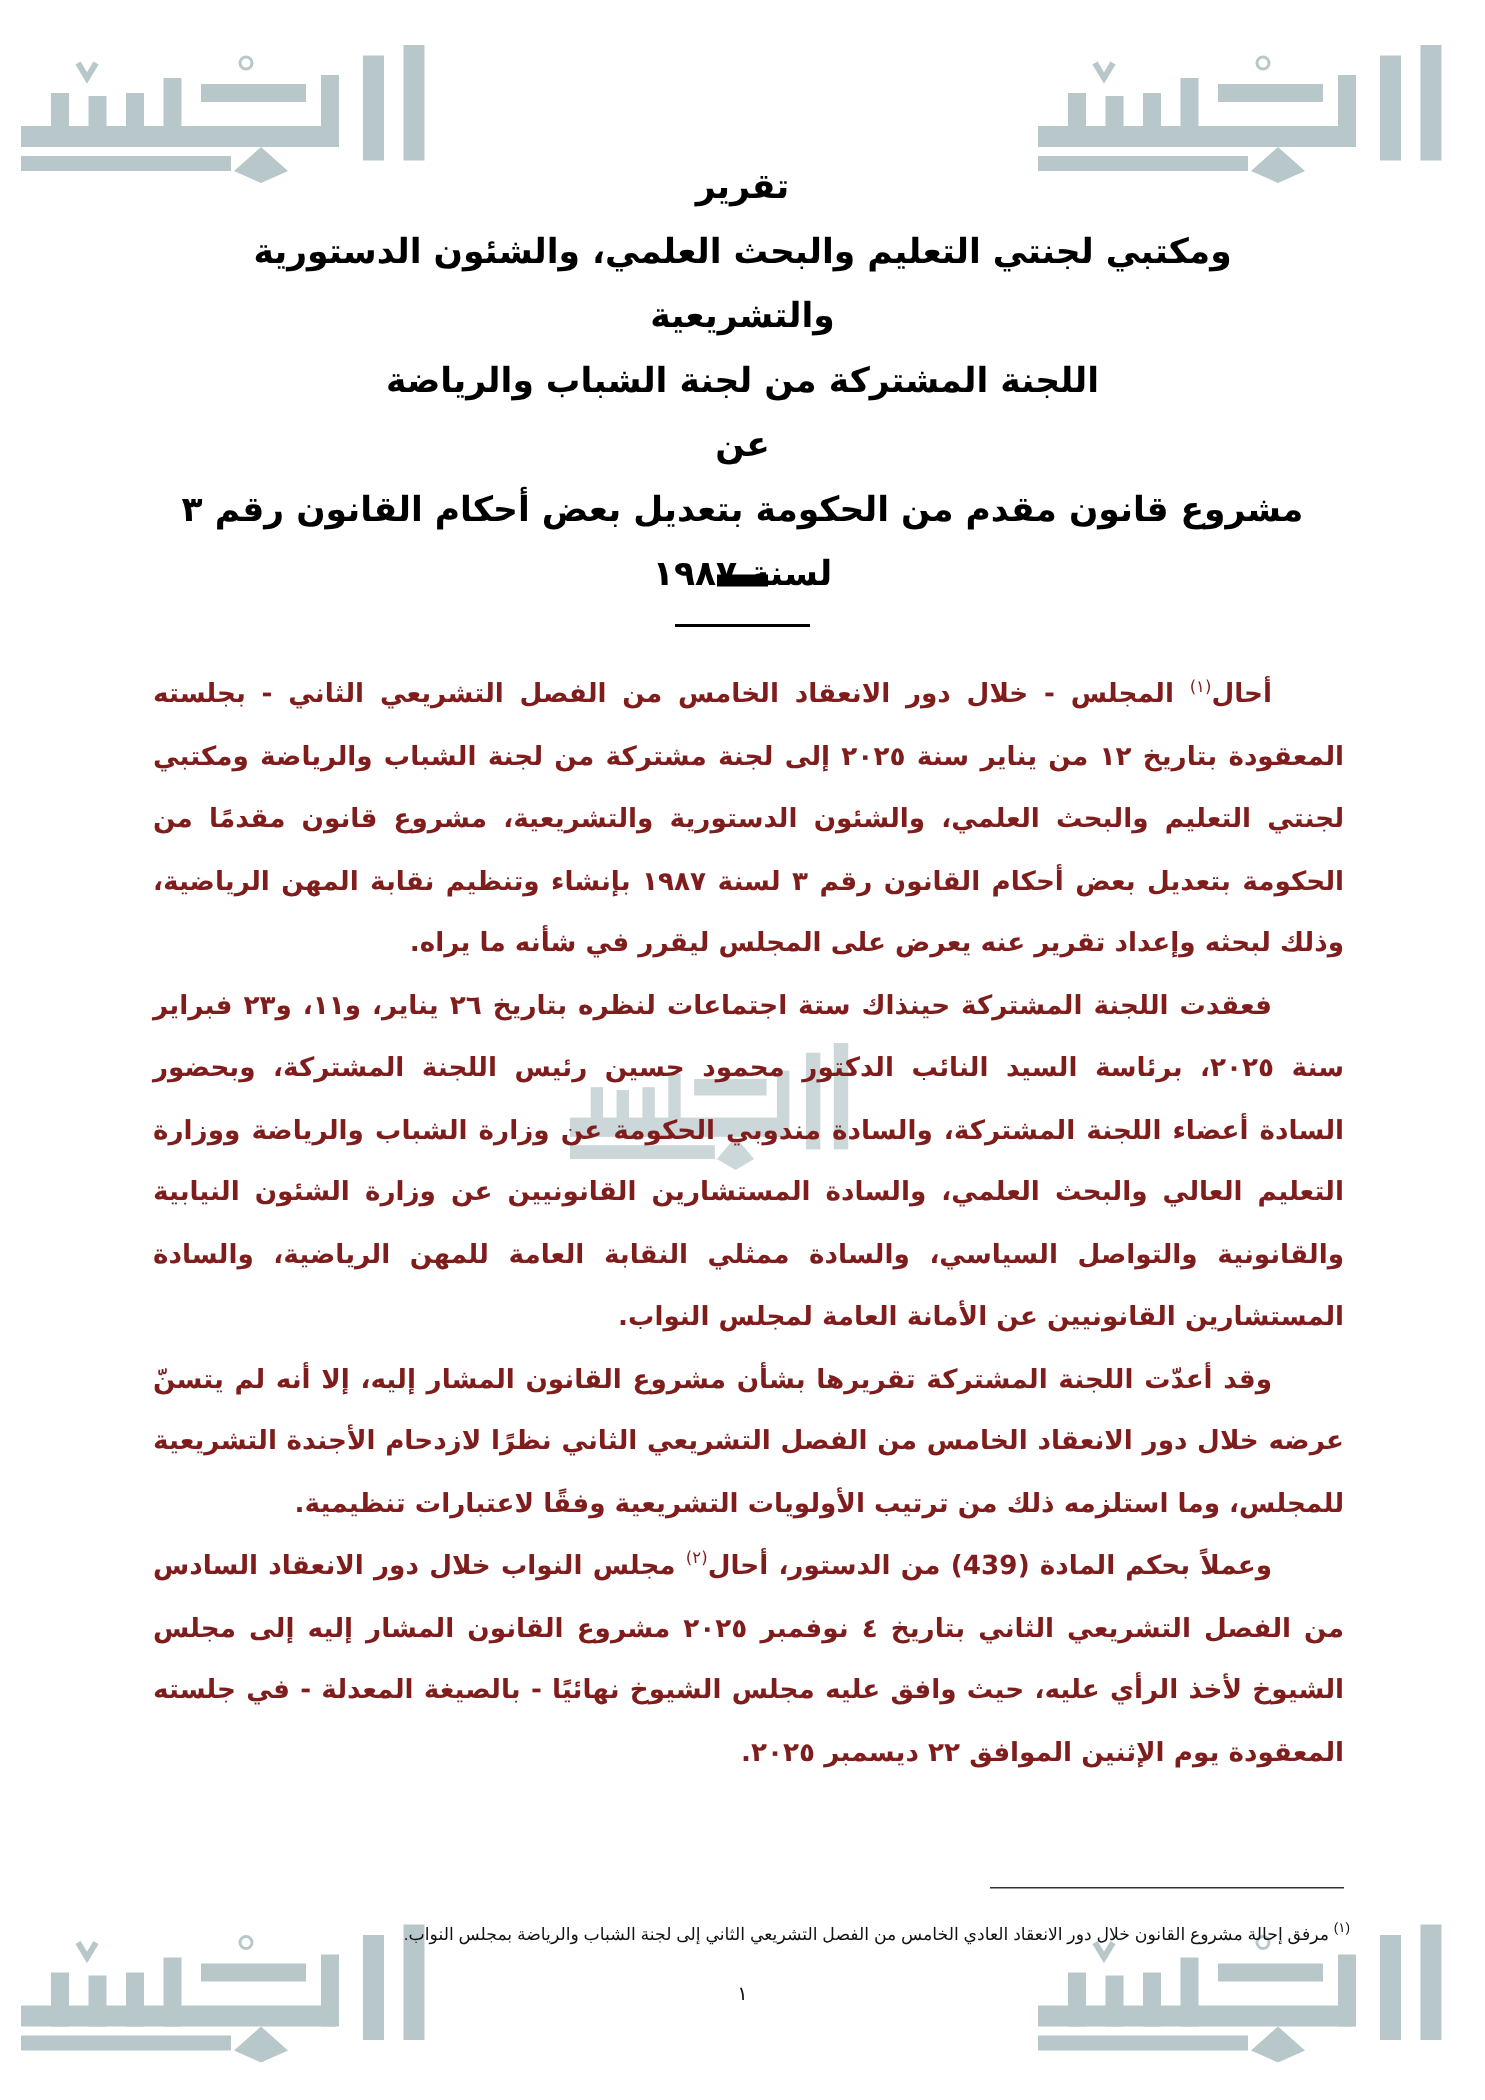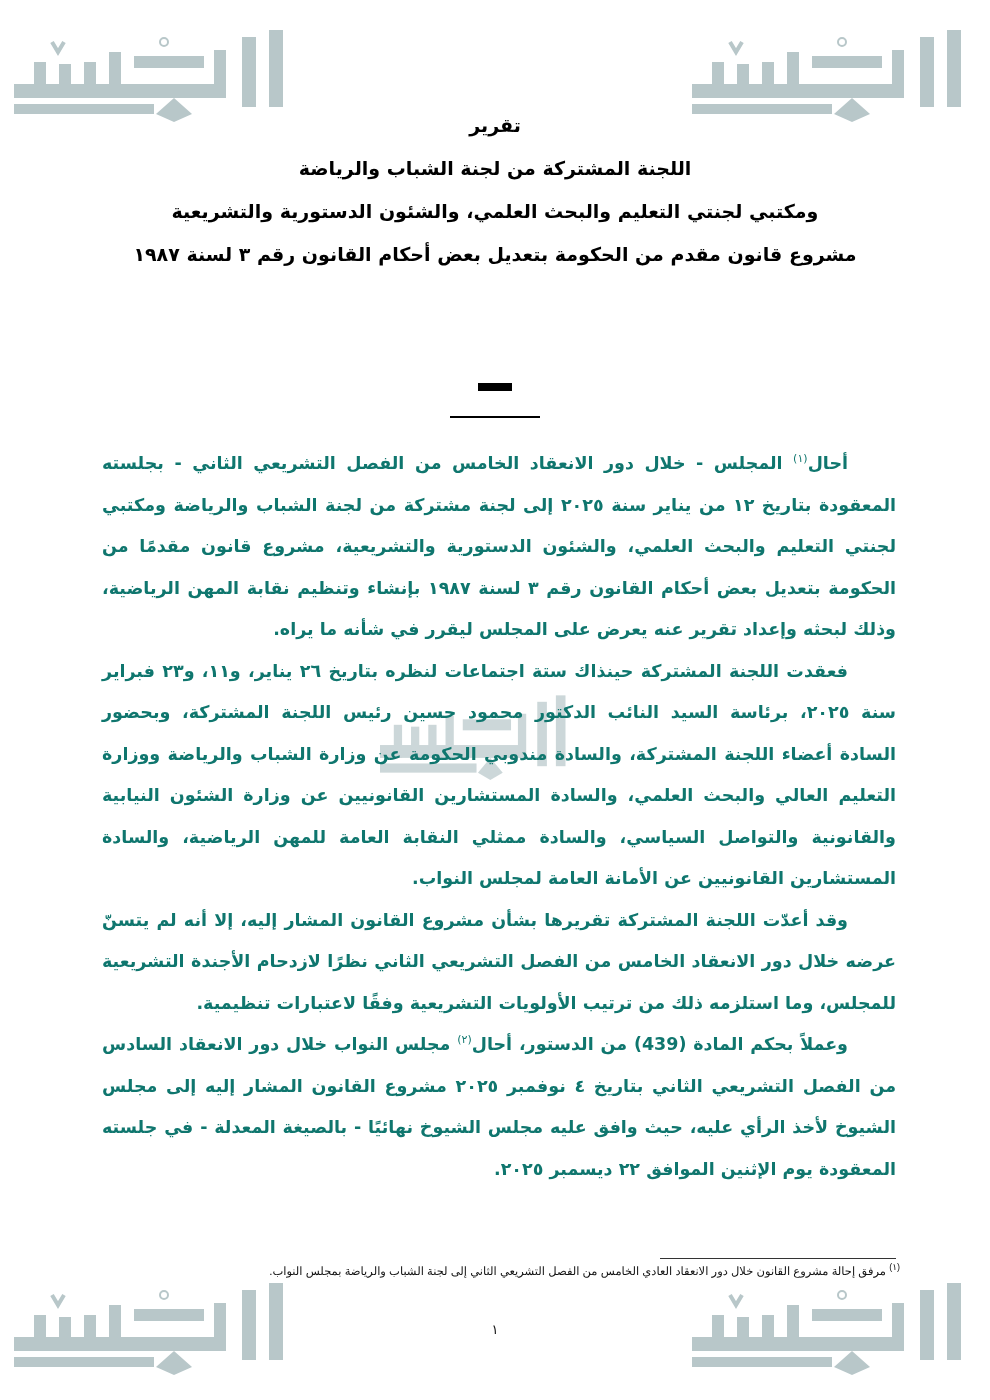--- a/index.html
+++ b/index.html
@@ -10,33 +10,33 @@
     .watermark svg { width: 100%; height: 100%; display: block; }
     .wm-tl { left: 14px; top: 22px; }
     .wm-tr { left: 692px; top: 22px; }
     .wm-bl { left: 14px; top: 1275px; }
     .wm-br { left: 692px; top: 1275px; }
     .wm-center { left: 380px; top: 688px; width: 200px; height: 92px; opacity: 0.85; }
 
     .page { position: absolute; left: 0; top: 0; width: 990px; height: 1400px; z-index: 1; }
 
     .title-block { position: absolute; top: 104px; left: 110px; width: 770px; text-align: center; }
-    .title-line { font-family: "DejaVu Sans", sans-serif; font-weight: bold; font-size: 19px; line-height: 43px; color: #000; letter-spacing: 0; }
+    .title-line { font-family: "DejaVu Sans", sans-serif; font-weight: bold; font-size: 23px; line-height: 43px; color: #000; letter-spacing: 0; }
 
     .sep-thick { position: absolute; left: 478px; top: 383px; width: 34px; height: 8px; background: #000; }
     .sep-thin { position: absolute; left: 450px; top: 416px; width: 90px; height: 2px; background: #000; }
 
     .body { position: absolute; top: 443px; left: 102px; width: 794px; }
-    .para { font-family: "DejaVu Sans", sans-serif; font-weight: bold; font-size: 17.5px; line-height: 41.5px; text-align: justify; text-align-last: right; color: #0f766e; }
+    .para { font-family: "DejaVu Sans", sans-serif; font-weight: bold; font-size: 17.5px; line-height: 41.5px; text-align: justify; text-align-last: right; color: #7f1d1d; }
     .para .indent { display: inline-block; width: 48px; }
     sup { font-size: 11px; font-weight: normal; vertical-align: super; line-height: 0; }
 
     .fn-rule { position: absolute; left: 660px; top: 1258px; width: 236px; height: 1px; background: #333; }
     .footnotes { position: absolute; top: 1264px; left: 170px; width: 730px; }
-    .footnote { font-family: "Liberation Sans", sans-serif; font-size: 11.5px; line-height: 14px; color: #111; text-align: right; white-space: nowrap; }
+    .footnote { font-family: "Liberation Sans", sans-serif; font-size: 11.5px; line-height: 14px; color: #111; text-align: right; white-space: nowrap; margin-top: 19px; }
     .footnote sup { font-size: 9px; }
 
     .page-number { position: absolute; top: 1322px; left: 480px; width: 30px; text-align: center; font-family: "DejaVu Sans", sans-serif; font-size: 13px; color: #111; }
   </style>
 </head>
 <body>
 
 <div class="watermark wm-tl">
   <svg viewBox="0 0 290 100">
     <g fill="#b8c7c9">
@@ -128,22 +128,23 @@
       <circle cx="150" cy="20" r="4" fill="none" stroke="#b8c7c9" stroke-width="2"></circle>
       <path d="M38 20 L44 30 L50 20" fill="none" stroke="#b8c7c9" stroke-width="4"></path>
     </g>
   </svg>
 </div>
 
 <div class="page">
 
   <div class="title-block">
     <div class="title-line">تقرير</div>
+    <div class="title-line">ومكتبي لجنتي التعليم والبحث العلمي، والشئون الدستورية والتشريعية</div>
     <div class="title-line">اللجنة المشتركة من لجنة الشباب والرياضة</div>
-    <div class="title-line">ومكتبي لجنتي التعليم والبحث العلمي، والشئون الدستورية والتشريعية</div>
+    <div class="title-line">عن</div>
     <div class="title-line">مشروع قانون مقدم من الحكومة بتعديل بعض أحكام القانون رقم ٣ لسنة ١٩٨٧</div>
   </div>
 
   <div class="sep-thick"></div>
   <div class="sep-thin"></div>
 
   <div class="body">
     <p class="para">
       <span class="indent"></span><span>أحال</span><sup>(١)</sup><span> المجلس - خلال دور الانعقاد الخامس من الفصل التشريعي الثاني - بجلسته المعقودة بتاريخ ١٢ من يناير سنة ٢٠٢٥ إلى لجنة مشتركة من لجنة الشباب والرياضة ومكتبي لجنتي التعليم والبحث العلمي، والشئون الدستورية والتشريعية، مشروع قانون مقدمًا من الحكومة بتعديل بعض أحكام القانون رقم ٣ لسنة ١٩٨٧ بإنشاء وتنظيم نقابة المهن الرياضية، وذلك لبحثه وإعداد تقرير عنه يعرض على المجلس ليقرر في شأنه ما يراه.</span>
     </p>

